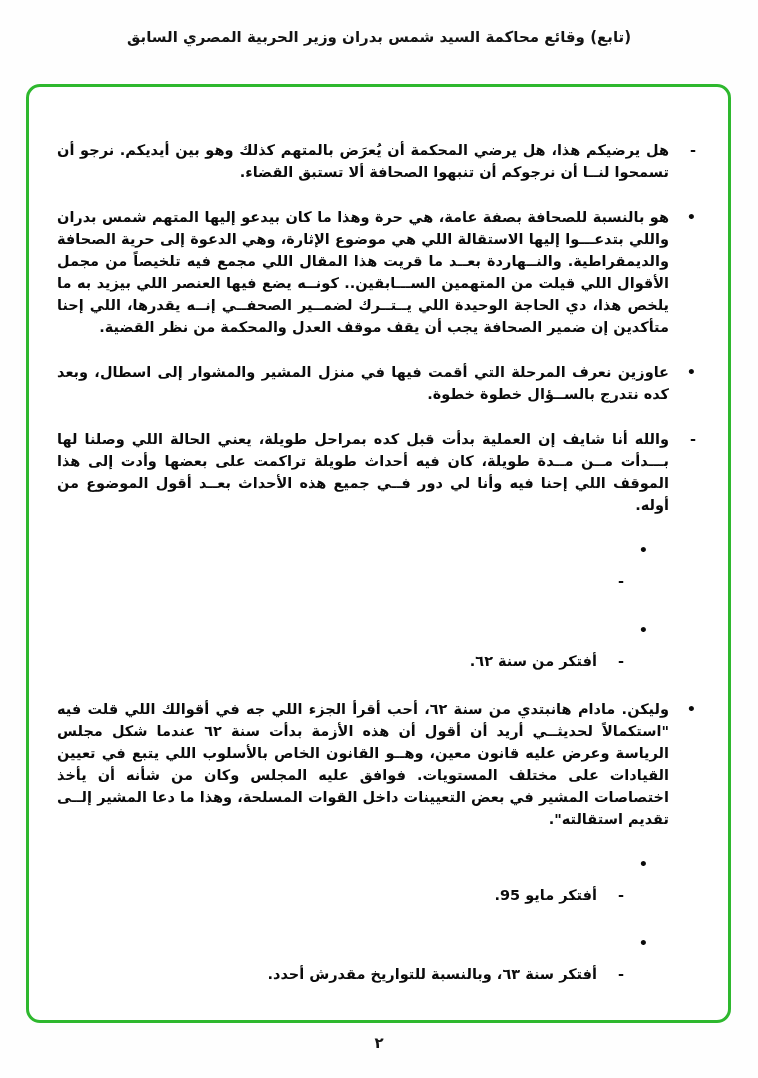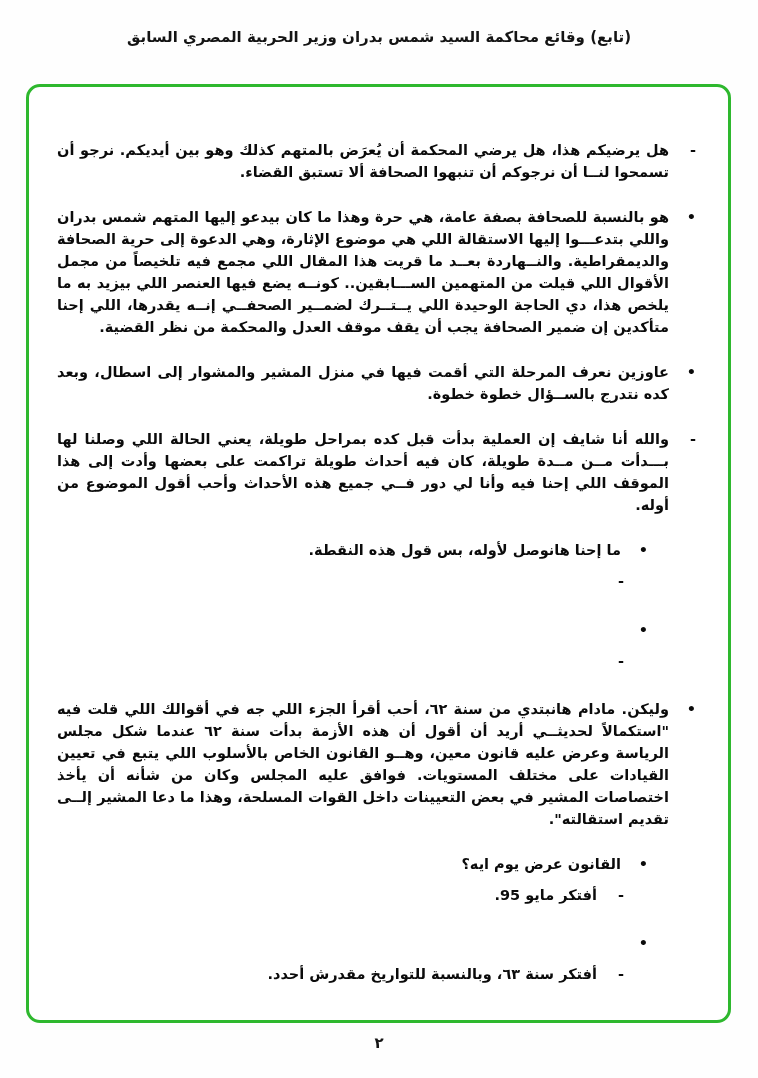--- a/index.html
+++ b/index.html
@@ -85,42 +85,41 @@
         <div class="item indent-0">
           <span class="marker">•</span>
           <span class="text">هو بالنسبة للصحافة بصفة عامة، هي حرة وهذا ما كان بيدعو إليها المتهم شمس بدران واللي بتدعـــوا إليها الاستقالة اللي هي موضوع الإثارة، وهي الدعوة إلى حرية الصحافة والديمقراطية. والنــهاردة بعــد ما قريت هذا المقال اللي مجمع فيه تلخيصاً من مجمل الأقوال اللي قيلت من المتهمين الســـابقين.. كونــه يضع فيها العنصر اللي بيزيد به ما يلخص هذا، دي الحاجة الوحيدة اللي يــتــرك لضمــير الصحفــي إنــه يقدرها، اللي إحنا متأكدين إن ضمير الصحافة يجب أن يقف موقف العدل والمحكمة من نظر القضية.</span>
         </div>
         <div class="item indent-0">
           <span class="marker">•</span>
           <span class="text">عاوزين نعرف المرحلة التي أقمت فيها في منزل المشير والمشوار إلى اسطال، وبعد كده نتدرج بالســؤال خطوة خطوة.</span>
         </div>
         <div class="item indent-0">
           <span class="marker">-</span>
-          <span class="text">والله أنا شايف إن العملية بدأت قبل كده بمراحل طويلة، يعني الحالة اللي وصلنا لها بـــدأت مــن مــدة طويلة، كان فيه أحداث طويلة تراكمت على بعضها وأدت إلى هذا الموقف اللي إحنا فيه وأنا لي دور فــي جميع هذه الأحداث وأحب أقول الموضوع من أوله.</span>
+          <span class="text">والله أنا شايف إن العملية بدأت قبل كده بمراحل طويلة، يعني الحالة اللي وصلنا لها بـــدأت مــن مــدة طويلة، كان فيه أحداث طويلة تراكمت على بعضها وأدت إلى هذا الموقف اللي إحنا فيه وأنا لي دور فــي جميع هذه الأحداث بعــد أقول الموضوع من أوله.</span>
         </div>
         <div class="item indent-1">
           <span class="marker">•</span>
-          <span class="text">ما إحنا هانوصل لأوله، بس قول هذه النقطة.</span>
         </div>
         <div class="item indent-2">
           <span class="marker">-</span>
         </div>
         <div class="item indent-1">
           <span class="marker">•</span>
         </div>
         <div class="item indent-2">
           <span class="marker">-</span>
+          <span class="text">أفتكر من سنة ٦٢.</span>
         </div>
         <div class="item indent-0">
           <span class="marker">•</span>
           <span class="text">وليكن. مادام هانبتدي من سنة ٦٢، أحب أقرأ الجزء اللي جه في أقوالك اللي قلت فيه "استكمالاً لحديثــي أريد أن أقول أن هذه الأزمة بدأت سنة ٦٢ عندما شكل مجلس الرياسة وعرض عليه قانون معين، وهــو القانون الخاص بالأسلوب اللي يتبع في تعيين القيادات على مختلف المستويات. فوافق عليه المجلس وكان من شأنه أن يأخذ اختصاصات المشير في بعض التعيينات داخل القوات المسلحة، وهذا ما دعا المشير إلــى تقديم استقالته".</span>
         </div>
         <div class="item indent-1">
           <span class="marker">•</span>
-          <span class="text">القانون عرض يوم ايه؟</span>
         </div>
         <div class="item indent-2">
           <span class="marker">-</span>
           <span class="text">أفتكر مايو 95.</span>
         </div>
         <div class="item indent-1">
           <span class="marker">•</span>
         </div>
         <div class="item indent-2">
           <span class="marker">-</span>

